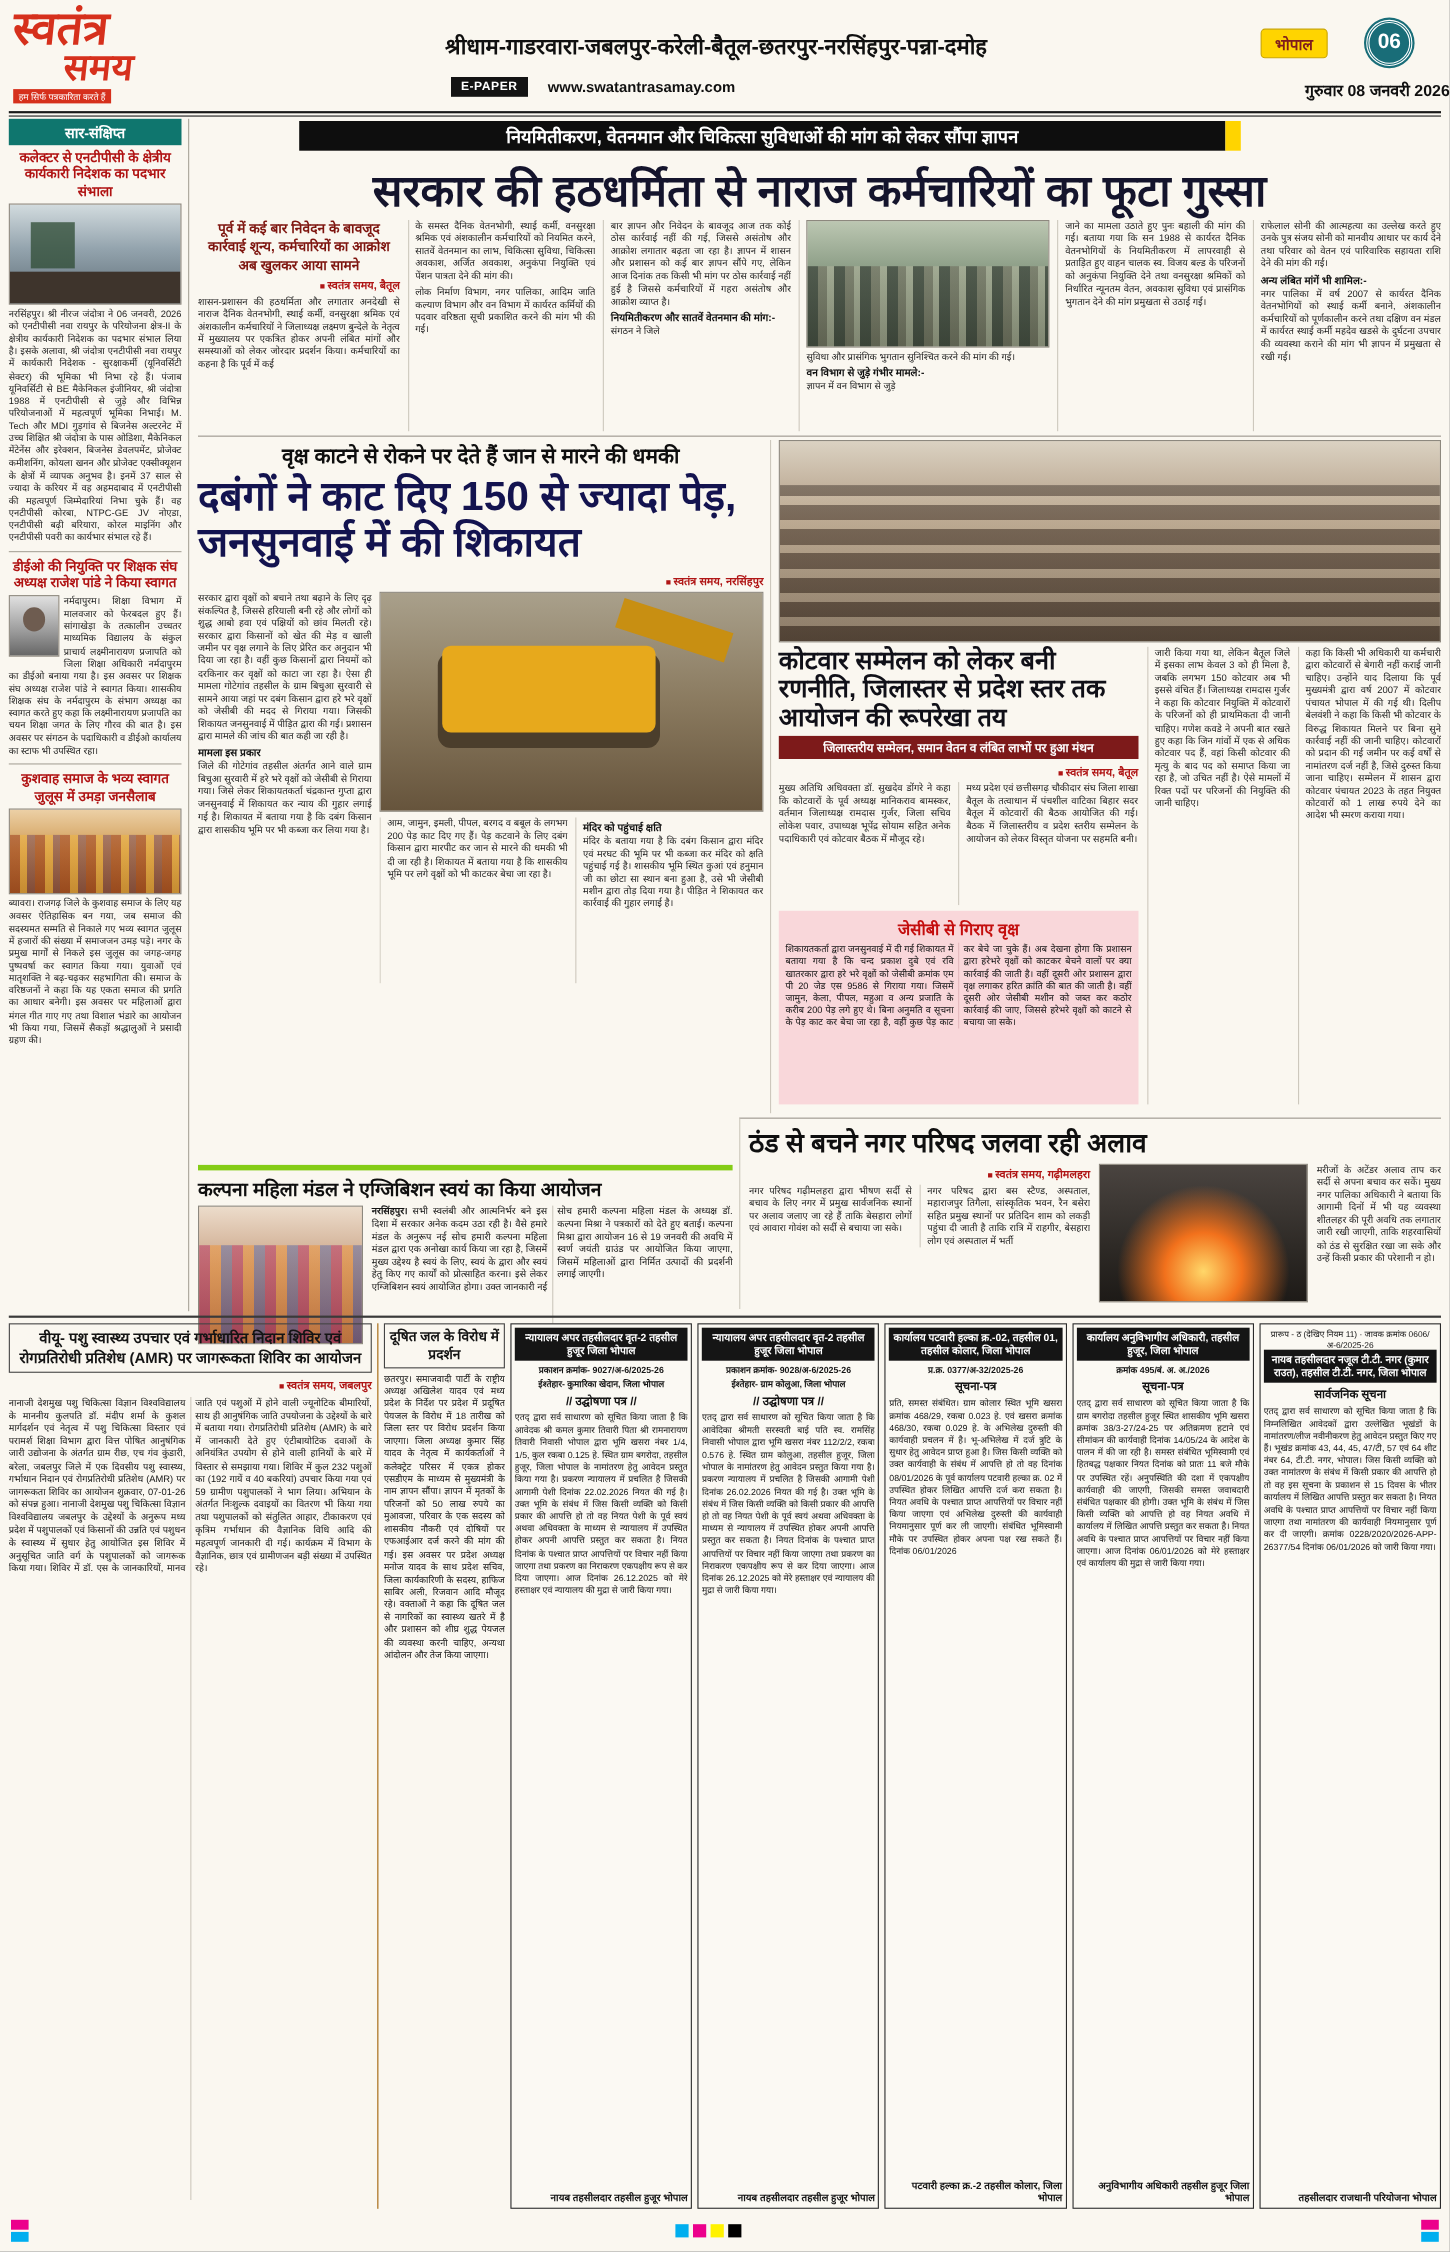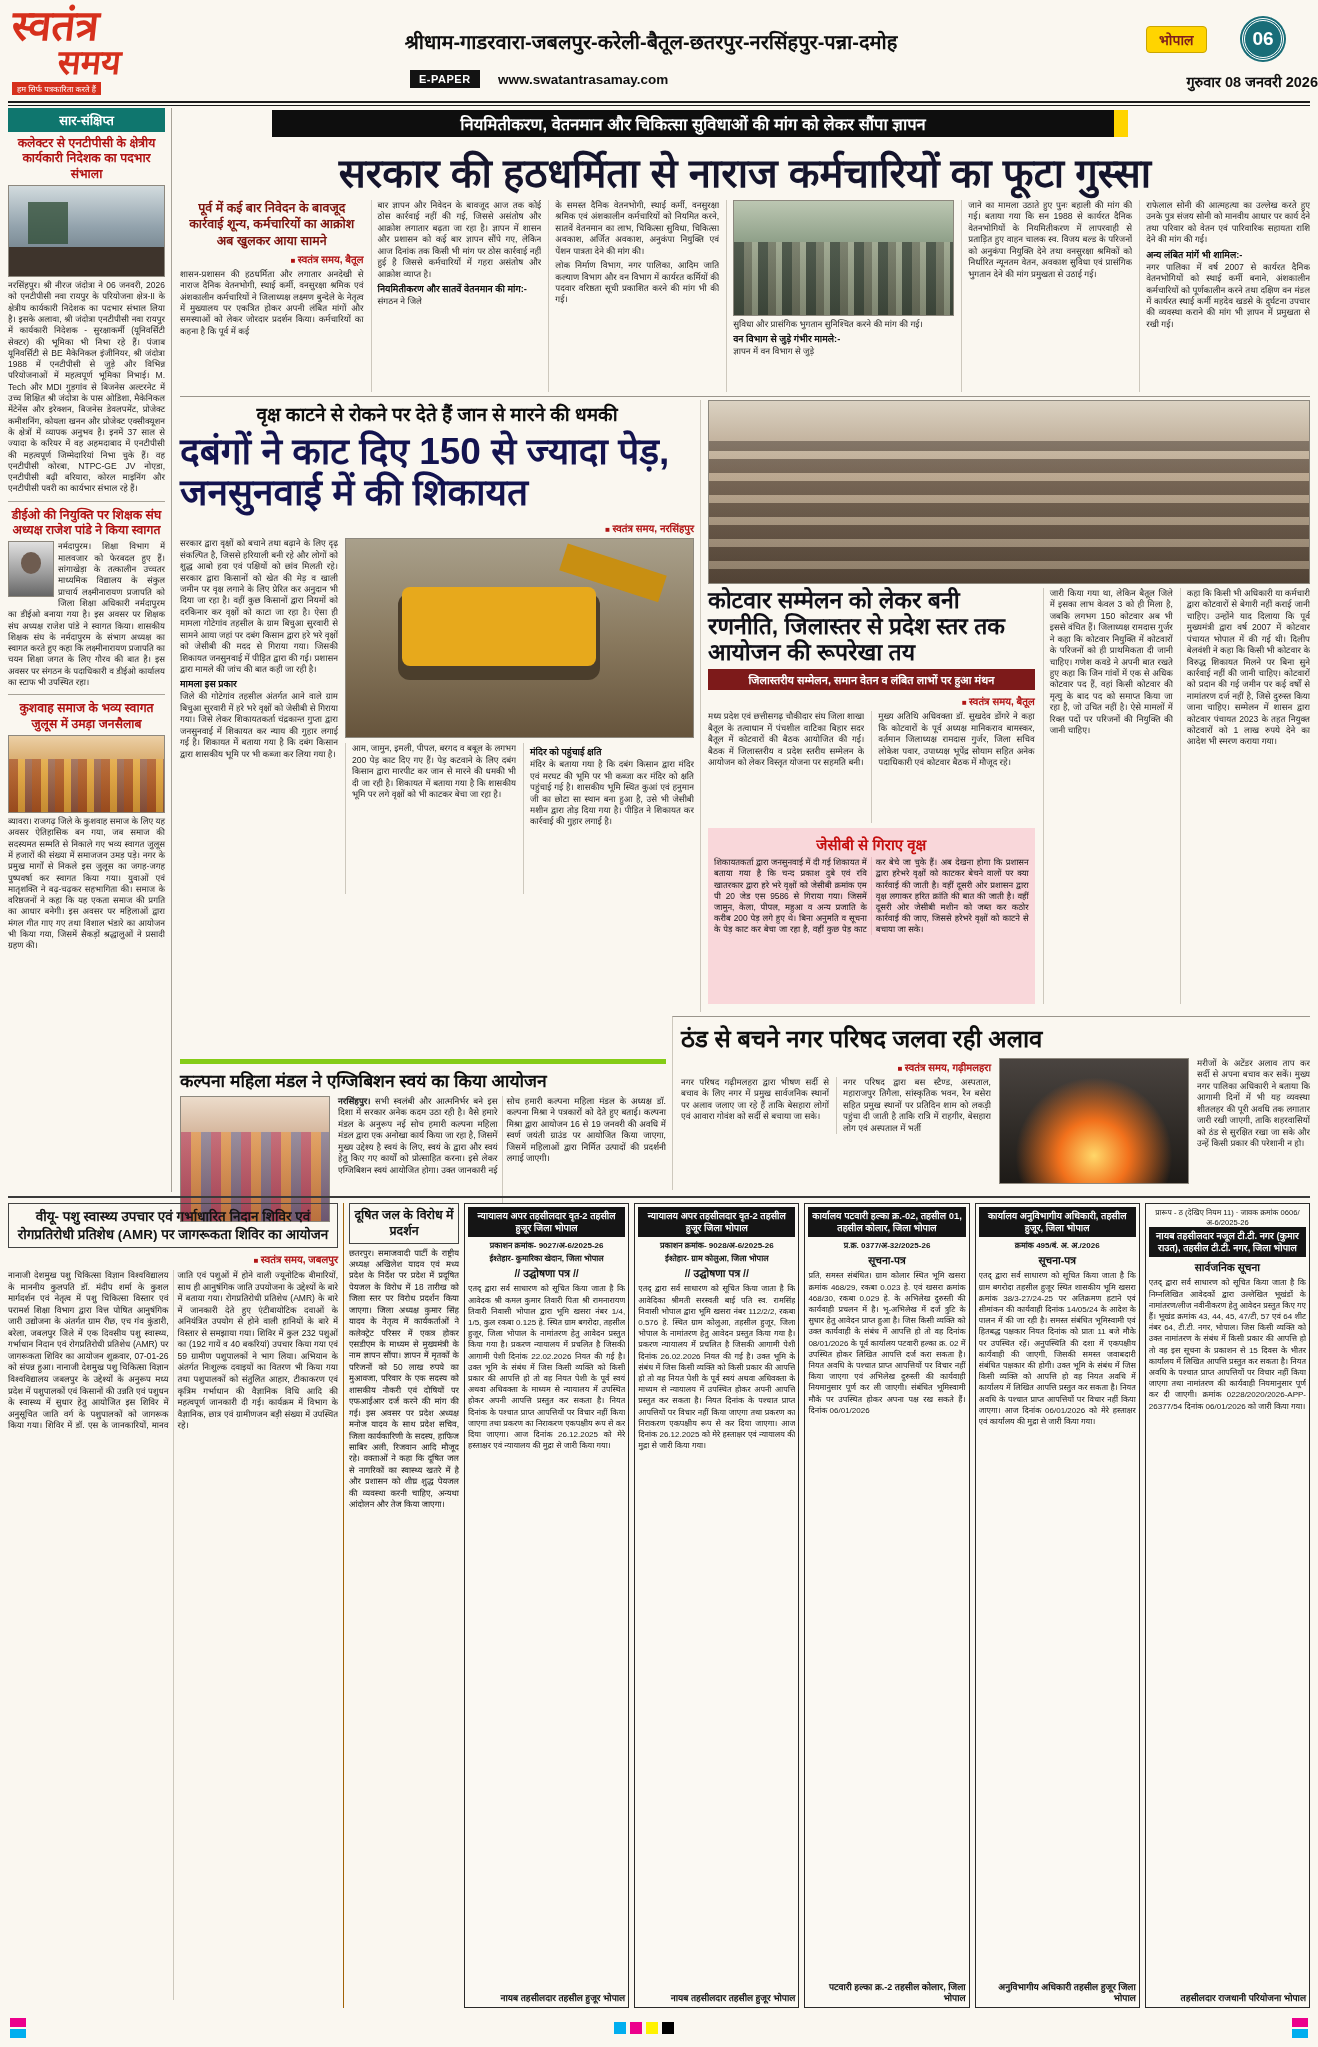--- a/index.html
+++ b/index.html
@@ -158,27 +158,27 @@
   </div>
   <div class="lead-hl">सरकार की हठधर्मिता से नाराज कर्मचारियों का फूटा गुस्सा</div>
 
   <div class="lead-body">
     <div class="lc">
       <div class="lead-sub">पूर्व में कई बार निवेदन के बावजूद कार्रवाई शून्य, कर्मचारियों का आक्रोश अब खुलकर आया सामने</div>
       <div class="byline">स्वतंत्र समय, बैतूल</div>
       <div class="news">शासन-प्रशासन की हठधर्मिता और लगातार अनदेखी से नाराज दैनिक वेतनभोगी, स्थाई कर्मी, वनसुरक्षा श्रमिक एवं अंशकालीन कर्मचारियों ने जिलाध्यक्ष लक्ष्मण बुन्देले के नेतृत्व में मुख्यालय पर एकत्रित होकर अपनी लंबित मांगों और समस्याओं को लेकर जोरदार प्रदर्शन किया। कर्मचारियों का कहना है कि पूर्व में कई</div>
     </div>
     <div class="lc">
+      <div class="news">के समस्त दैनिक वेतनभोगी, स्थाई कर्मी, वनसुरक्षा श्रमिक एवं अंशकालीन कर्मचारियों को नियमित करने, सातवें वेतनमान का लाभ, चिकित्सा सुविधा, चिकित्सा अवकाश, अर्जित अवकाश, अनुकंपा नियुक्ति एवं पेंशन पात्रता देने की मांग की।</div>
+      <div class="news" style="margin-top:3px">लोक निर्माण विभाग, नगर पालिका, आदिम जाति कल्याण विभाग और वन विभाग में कार्यरत कर्मियों की पदवार वरिष्ठता सूची प्रकाशित करने की मांग भी की गई।</div>
+    </div>
+    <div class="lc">
       <div class="news">बार ज्ञापन और निवेदन के बावजूद आज तक कोई ठोस कार्रवाई नहीं की गई, जिससे असंतोष और आक्रोश लगातार बढ़ता जा रहा है। ज्ञापन में शासन और प्रशासन को कई बार ज्ञापन सौंपे गए, लेकिन आज दिनांक तक किसी भी मांग पर ठोस कार्रवाई नहीं हुई है जिससे कर्मचारियों में गहरा असंतोष और आक्रोश व्याप्त है।</div>
       <div class="bsub">नियमितीकरण और सातवें वेतनमान की मांग:-</div>
       <div class="news">संगठन ने जिले</div>
-    </div>
-    <div class="lc">
-      <div class="news">के समस्त दैनिक वेतनभोगी, स्थाई कर्मी, वनसुरक्षा श्रमिक एवं अंशकालीन कर्मचारियों को नियमित करने, सातवें वेतनमान का लाभ, चिकित्सा सुविधा, चिकित्सा अवकाश, अर्जित अवकाश, अनुकंपा नियुक्ति एवं पेंशन पात्रता देने की मांग की।</div>
-      <div class="news" style="margin-top:3px">लोक निर्माण विभाग, नगर पालिका, आदिम जाति कल्याण विभाग और वन विभाग में कार्यरत कर्मियों की पदवार वरिष्ठता सूची प्रकाशित करने की मांग भी की गई।</div>
     </div>
     <div class="lp">
       <div class="ph protest" style="height:116px"></div>
       <div class="news" style="margin-top:3px">सुविधा और प्रासंगिक भुगतान सुनिश्चित करने की मांग की गई।</div>
       <div class="bsub">वन विभाग से जुड़े गंभीर मामले:-</div>
       <div class="news">ज्ञापन में वन विभाग से जुड़े</div>
     </div>
     <div class="lc">
       <div class="news">जाने का मामला उठाते हुए पुनः बहाली की मांग की गई। बताया गया कि सन 1988 से कार्यरत दैनिक वेतनभोगियों के नियमितीकरण में लापरवाही से प्रताड़ित हुए वाहन चालक स्व. विजय बल्ड के परिजनों को अनुकंपा नियुक्ति देने तथा वनसुरक्षा श्रमिकों को निर्धारित न्यूनतम वेतन, अवकाश सुविधा एवं प्रासंगिक भुगतान देने की मांग प्रमुखता से उठाई गई।</div>
     </div>
@@ -241,24 +241,24 @@
 
   <div class="kotwar">
     <div class="ph kotwarph" style="height:184px"></div>
     <div class="kw-flex">
       <div class="kw-left">
         <div class="kw-hl">कोटवार सम्मेलन को लेकर बनी रणनीति, जिलास्तर से प्रदेश स्तर तक आयोजन की रूपरेखा तय</div>
         <div class="kw-sub">जिलास्तरीय सम्मेलन, समान वेतन व लंबित लाभों पर हुआ मंथन</div>
         <div class="byline">स्वतंत्र समय, बैतूल</div>
         <div class="kw-cols2">
           <div>
+              <div class="news">मुख्य अतिथि अधिवक्ता डॉ. सुखदेव डोंगरे ने कहा कि कोटवारों के पूर्व अध्यक्ष मानिकराव बामस्कर, वर्तमान जिलाध्यक्ष रामदास गुर्जर, जिला सचिव लोकेश पवार, उपाध्यक्ष भूपेंद्र सोयाम सहित अनेक पदाधिकारी एवं कोटवार बैठक में मौजूद रहे।</div>
+            </div>
+          <div>
               <div class="news">मध्य प्रदेश एवं छत्तीसगढ़ चौकीदार संघ जिला शाखा बैतूल के तत्वाधान में पंचशील वाटिका बिहार सदर बैतूल में कोटवारों की बैठक आयोजित की गई। बैठक में जिलास्तरीय व प्रदेश स्तरीय सम्मेलन के आयोजन को लेकर विस्तृत योजना पर सहमति बनी।</div>
-            </div>
-          <div>
-              <div class="news">मुख्य अतिथि अधिवक्ता डॉ. सुखदेव डोंगरे ने कहा कि कोटवारों के पूर्व अध्यक्ष मानिकराव बामस्कर, वर्तमान जिलाध्यक्ष रामदास गुर्जर, जिला सचिव लोकेश पवार, उपाध्यक्ष भूपेंद्र सोयाम सहित अनेक पदाधिकारी एवं कोटवार बैठक में मौजूद रहे।</div>
             </div>
         </div>
         <div class="pinkbox">
           <div class="pink-title">जेसीबी से गिराए वृक्ष</div>
           <div class="pink-body">शिकायतकर्ता द्वारा जनसुनवाई में दी गई शिकायत में बताया गया है कि चन्द प्रकाश दुबे एवं रवि खातरकार द्वारा हरे भरे वृक्षों को जेसीबी क्रमांक एम पी 20 जेड एस 9586 से गिराया गया। जिसमें जामुन, केला, पीपल, महुआ व अन्य प्रजाति के करीब 200 पेड़ लगे हुए थे। बिना अनुमति व सूचना के पेड़ काट कर बेचा जा रहा है, वहीं कुछ पेड़ काट कर बेचे जा चुके हैं। अब देखना होगा कि प्रशासन द्वारा हरेभरे वृक्षों को काटकर बेचने वालों पर क्या कार्रवाई की जाती है। वहीं दूसरी ओर प्रशासन द्वारा वृक्ष लगाकर हरित क्रांति की बात की जाती है। वहीं दूसरी ओर जेसीबी मशीन को जब्त कर कठोर कार्रवाई की जाए, जिससे हरेभरे वृक्षों को काटने से बचाया जा सके।</div>
         </div>
       </div>
       <div class="kw-right">
         <div>
             <div class="news">जारी किया गया था, लेकिन बैतूल जिले में इसका लाभ केवल 3 को ही मिला है, जबकि लगभग 150 कोटवार अब भी इससे वंचित हैं। जिलाध्यक्ष रामदास गुर्जर ने कहा कि कोटवार नियुक्ति में कोटवारों के परिजनों को ही प्राथमिकता दी जानी चाहिए। गणेश कवडे ने अपनी बात रखते हुए कहा कि जिन गांवों में एक से अधिक कोटवार पद हैं, वहां किसी कोटवार की मृत्यु के बाद पद को समाप्त किया जा रहा है, जो उचित नहीं है। ऐसे मामलों में रिक्त पदों पर परिजनों की नियुक्ति की जानी चाहिए।</div>

